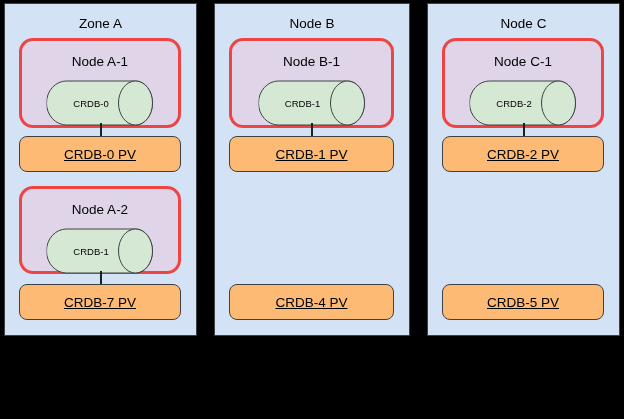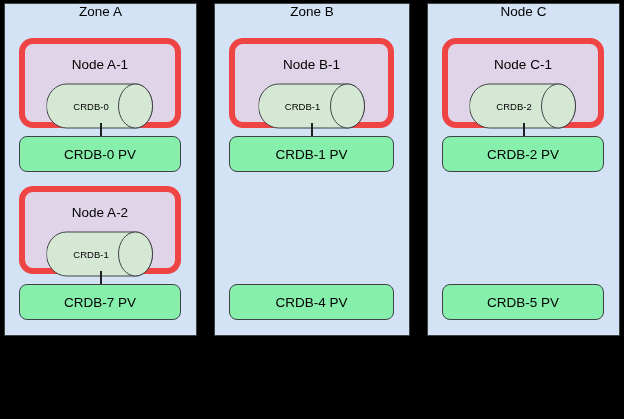--- a/index.html
+++ b/index.html
@@ -11,25 +11,25 @@
   }
   .canvas{position:relative;width:624px;height:419px;background:#000;overflow:hidden;}
   .zone{
     position:absolute;top:3px;height:333px;
     background:#d3e2f5;border:1px solid #3f4245;box-sizing:border-box;
   }
   .zone-a{left:4px;width:193px;}
   .zone-b{left:214px;width:196px;}
   .zone-c{left:427px;width:193px;}
   .zone-title{
-    text-align:center;font-size:13.5px;color:#000;
+    text-align:center;padding-top:12px;font-size:13.5px;color:#000;
   }
   .node{
     position:absolute;left:14px;right:15px;
-    background:#e0d5e8;border:6px solid #ef4444;border-radius:14px;
+    background:#e0d5e8;border:3px solid #ef4444;border-radius:14px;
     box-sizing:border-box;
   }
   .node-1{top:34px;height:90px;}
   .node-2{top:182px;height:88px;}
   .node-title{text-align:center;padding-top:13px;font-size:13.5px;color:#000;}
   .cyl{
     position:absolute;top:39px;left:50%;transform:translateX(-50%);
     width:107px;height:46px;
   }
   .cyl svg{display:block;width:107px;height:46px;}
@@ -39,24 +39,24 @@
     font-size:9.5px;color:#000;
   }
   .connector{
     position:absolute;left:50%;transform:translateX(-50%);
     width:2px;height:13px;background:#1d1f21;
   }
   .connector-1{top:119px;}
   .connector-2{top:267px;}
   .pv{
     position:absolute;left:14px;right:15px;height:36px;
-    background:#86efac;border:1px solid #3f4245;border-radius:8px;
+    background:#fdba74;border:1px solid #3f4245;border-radius:8px;
     box-sizing:border-box;
     display:flex;align-items:center;justify-content:center;
-    font-size:13.5px;color:#000;
+    font-size:13.5px;color:#000;text-decoration:underline;
   }
   .pv-1{top:132px;}
   .pv-2{top:280px;}
 </style>
 </head>
 <body>
 
 <div class="canvas">
 
   <div class="zone zone-a">
@@ -87,21 +87,21 @@
         <div class="cyl-label">CRDB-1</div>
       </div>
     </div>
     <div class="connector connector-2"></div>
     <div class="pv pv-2">
       <span>CRDB-7 PV</span>
     </div>
   </div>
 
   <div class="zone zone-b">
-    <div class="zone-title">Zone B</div>
+    <div class="zone-title">Node B</div>
 
     <div class="node node-1">
       <div class="node-title">Node B-1</div>
       <div class="cyl">
         <svg viewBox="0 0 107 46">
           <path d="M 20 1 L 89 1 A 17 22 0 0 1 89 45 L 20 45 A 20 22 0 0 1 20 1 Z" fill="#d5e8d4" stroke="#3f4245" stroke-width="1"></path>
           <ellipse cx="89" cy="23" rx="17" ry="22" fill="#d5e8d4" stroke="#3f4245" stroke-width="1"></ellipse>
         </svg>
         <div class="cyl-label">CRDB-1</div>
       </div>

